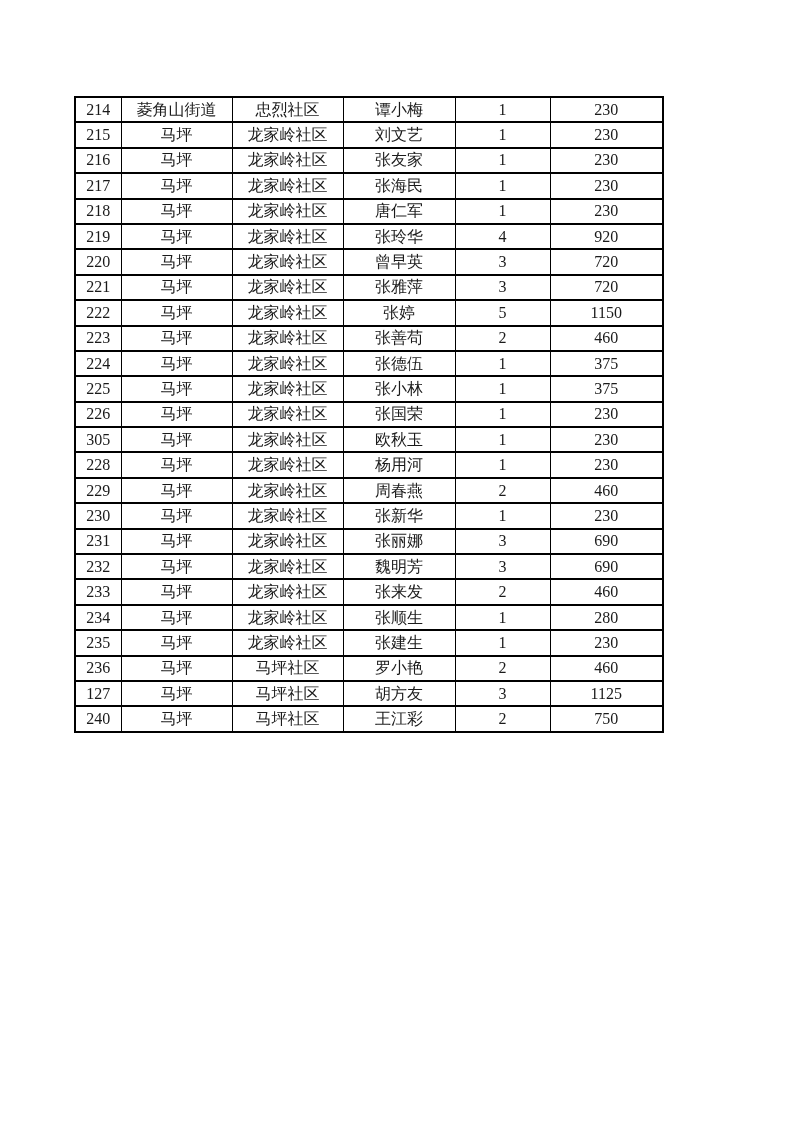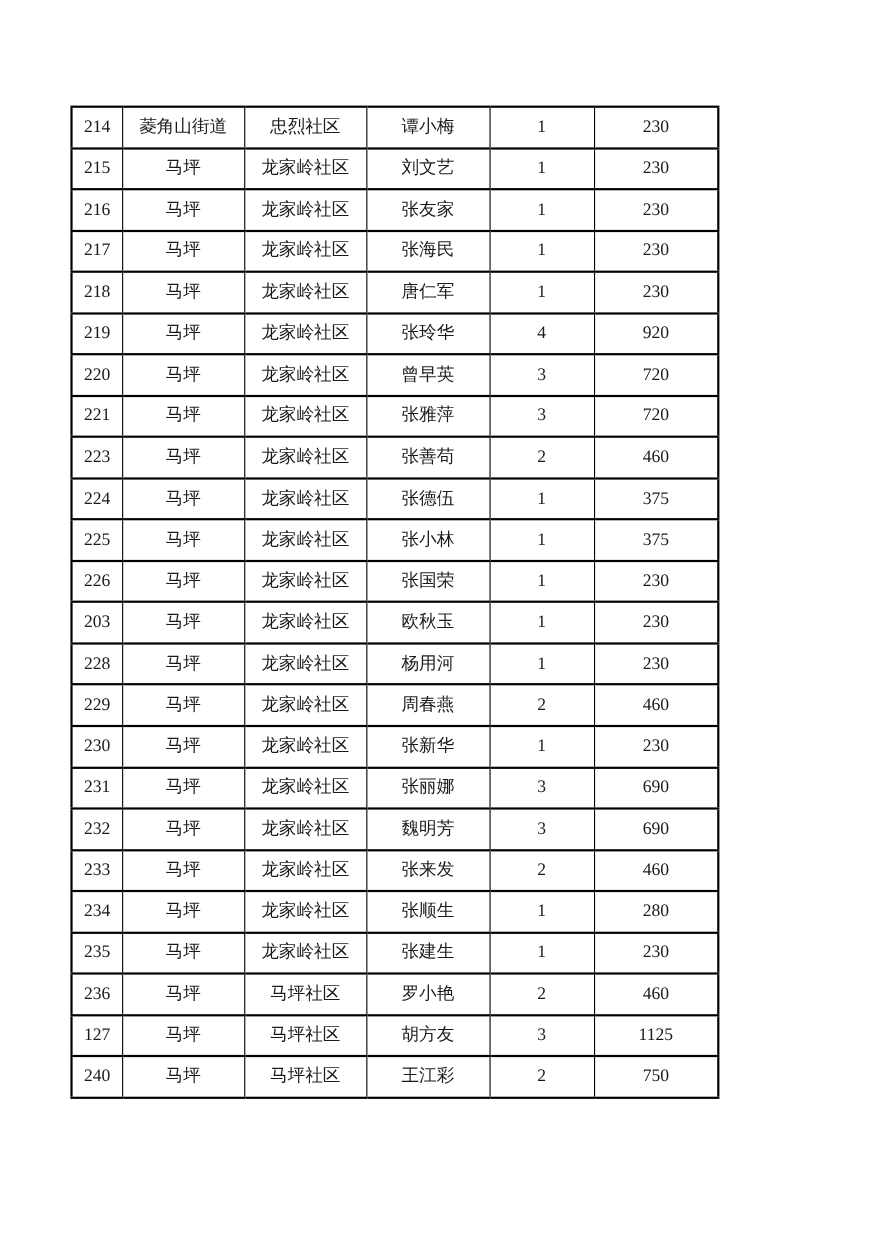--- a/index.html
+++ b/index.html
@@ -17,24 +17,24 @@
     position: relative;
     width: 793px;
     height: 1122px;
     background: var(--page-bg);
     font-family: "Liberation Serif", "DejaVu Serif", serif;
     color: var(--text-color);
     overflow: hidden;
   }
   .records-table {
     position: absolute;
-    left: 64px;
+    left: 74px;
     top: 96px;
     width: 588px;
-    height: 903px;
+    height: 637px;
     border-collapse: collapse;
     table-layout: fixed;
     border: 2px solid var(--border-color);
   }
   .records-table td {
     border: 1px solid var(--border-color);
     border-top-width: 2px;
     border-bottom-width: 2px;
     text-align: center;
     vertical-align: middle;
@@ -118,20 +118,28 @@
         </tr>
         <tr>
           <td>221</td>
           <td>马坪</td>
           <td>龙家岭社区</td>
           <td>张雅萍</td>
           <td>3</td>
           <td>720</td>
         </tr>
         <tr>
+          <td>222</td>
+          <td>马坪</td>
+          <td>龙家岭社区</td>
+          <td>张婷</td>
+          <td>5</td>
+          <td>1150</td>
+        </tr>
+        <tr>
           <td>223</td>
           <td>马坪</td>
           <td>龙家岭社区</td>
           <td>张善苟</td>
           <td>2</td>
           <td>460</td>
         </tr>
         <tr>
           <td>224</td>
           <td>马坪</td>
@@ -150,21 +158,21 @@
         </tr>
         <tr>
           <td>226</td>
           <td>马坪</td>
           <td>龙家岭社区</td>
           <td>张国荣</td>
           <td>1</td>
           <td>230</td>
         </tr>
         <tr>
-          <td>203</td>
+          <td>305</td>
           <td>马坪</td>
           <td>龙家岭社区</td>
           <td>欧秋玉</td>
           <td>1</td>
           <td>230</td>
         </tr>
         <tr>
           <td>228</td>
           <td>马坪</td>
           <td>龙家岭社区</td>

